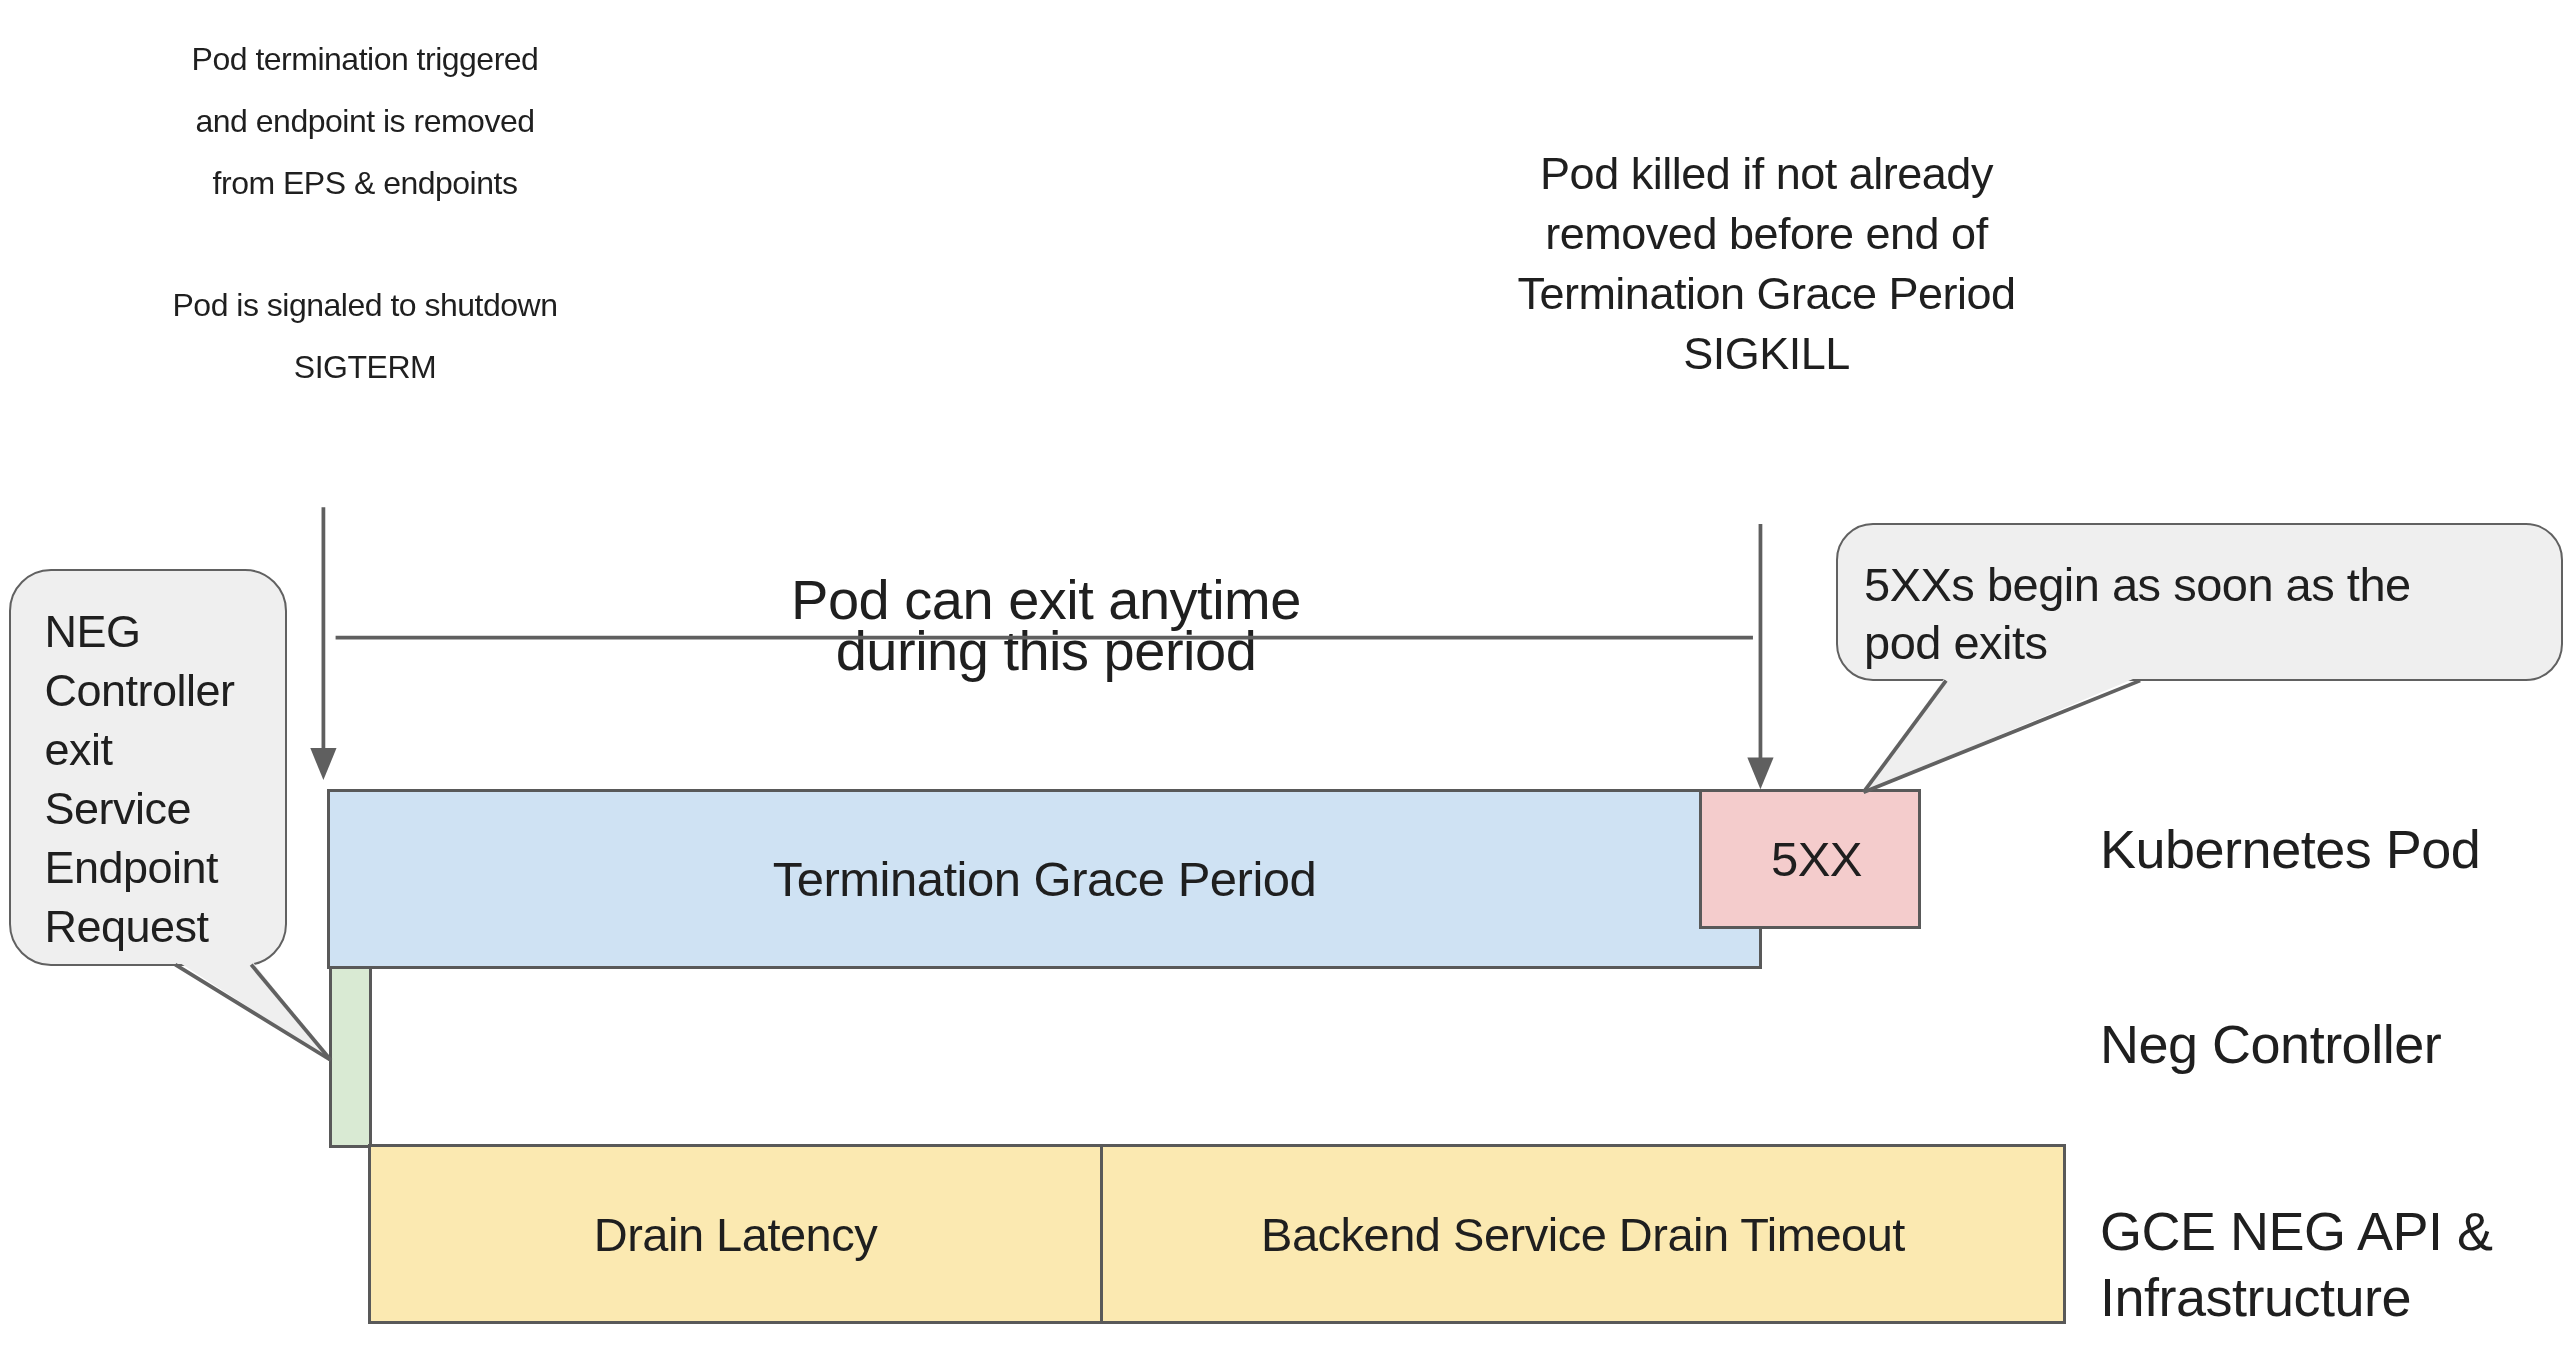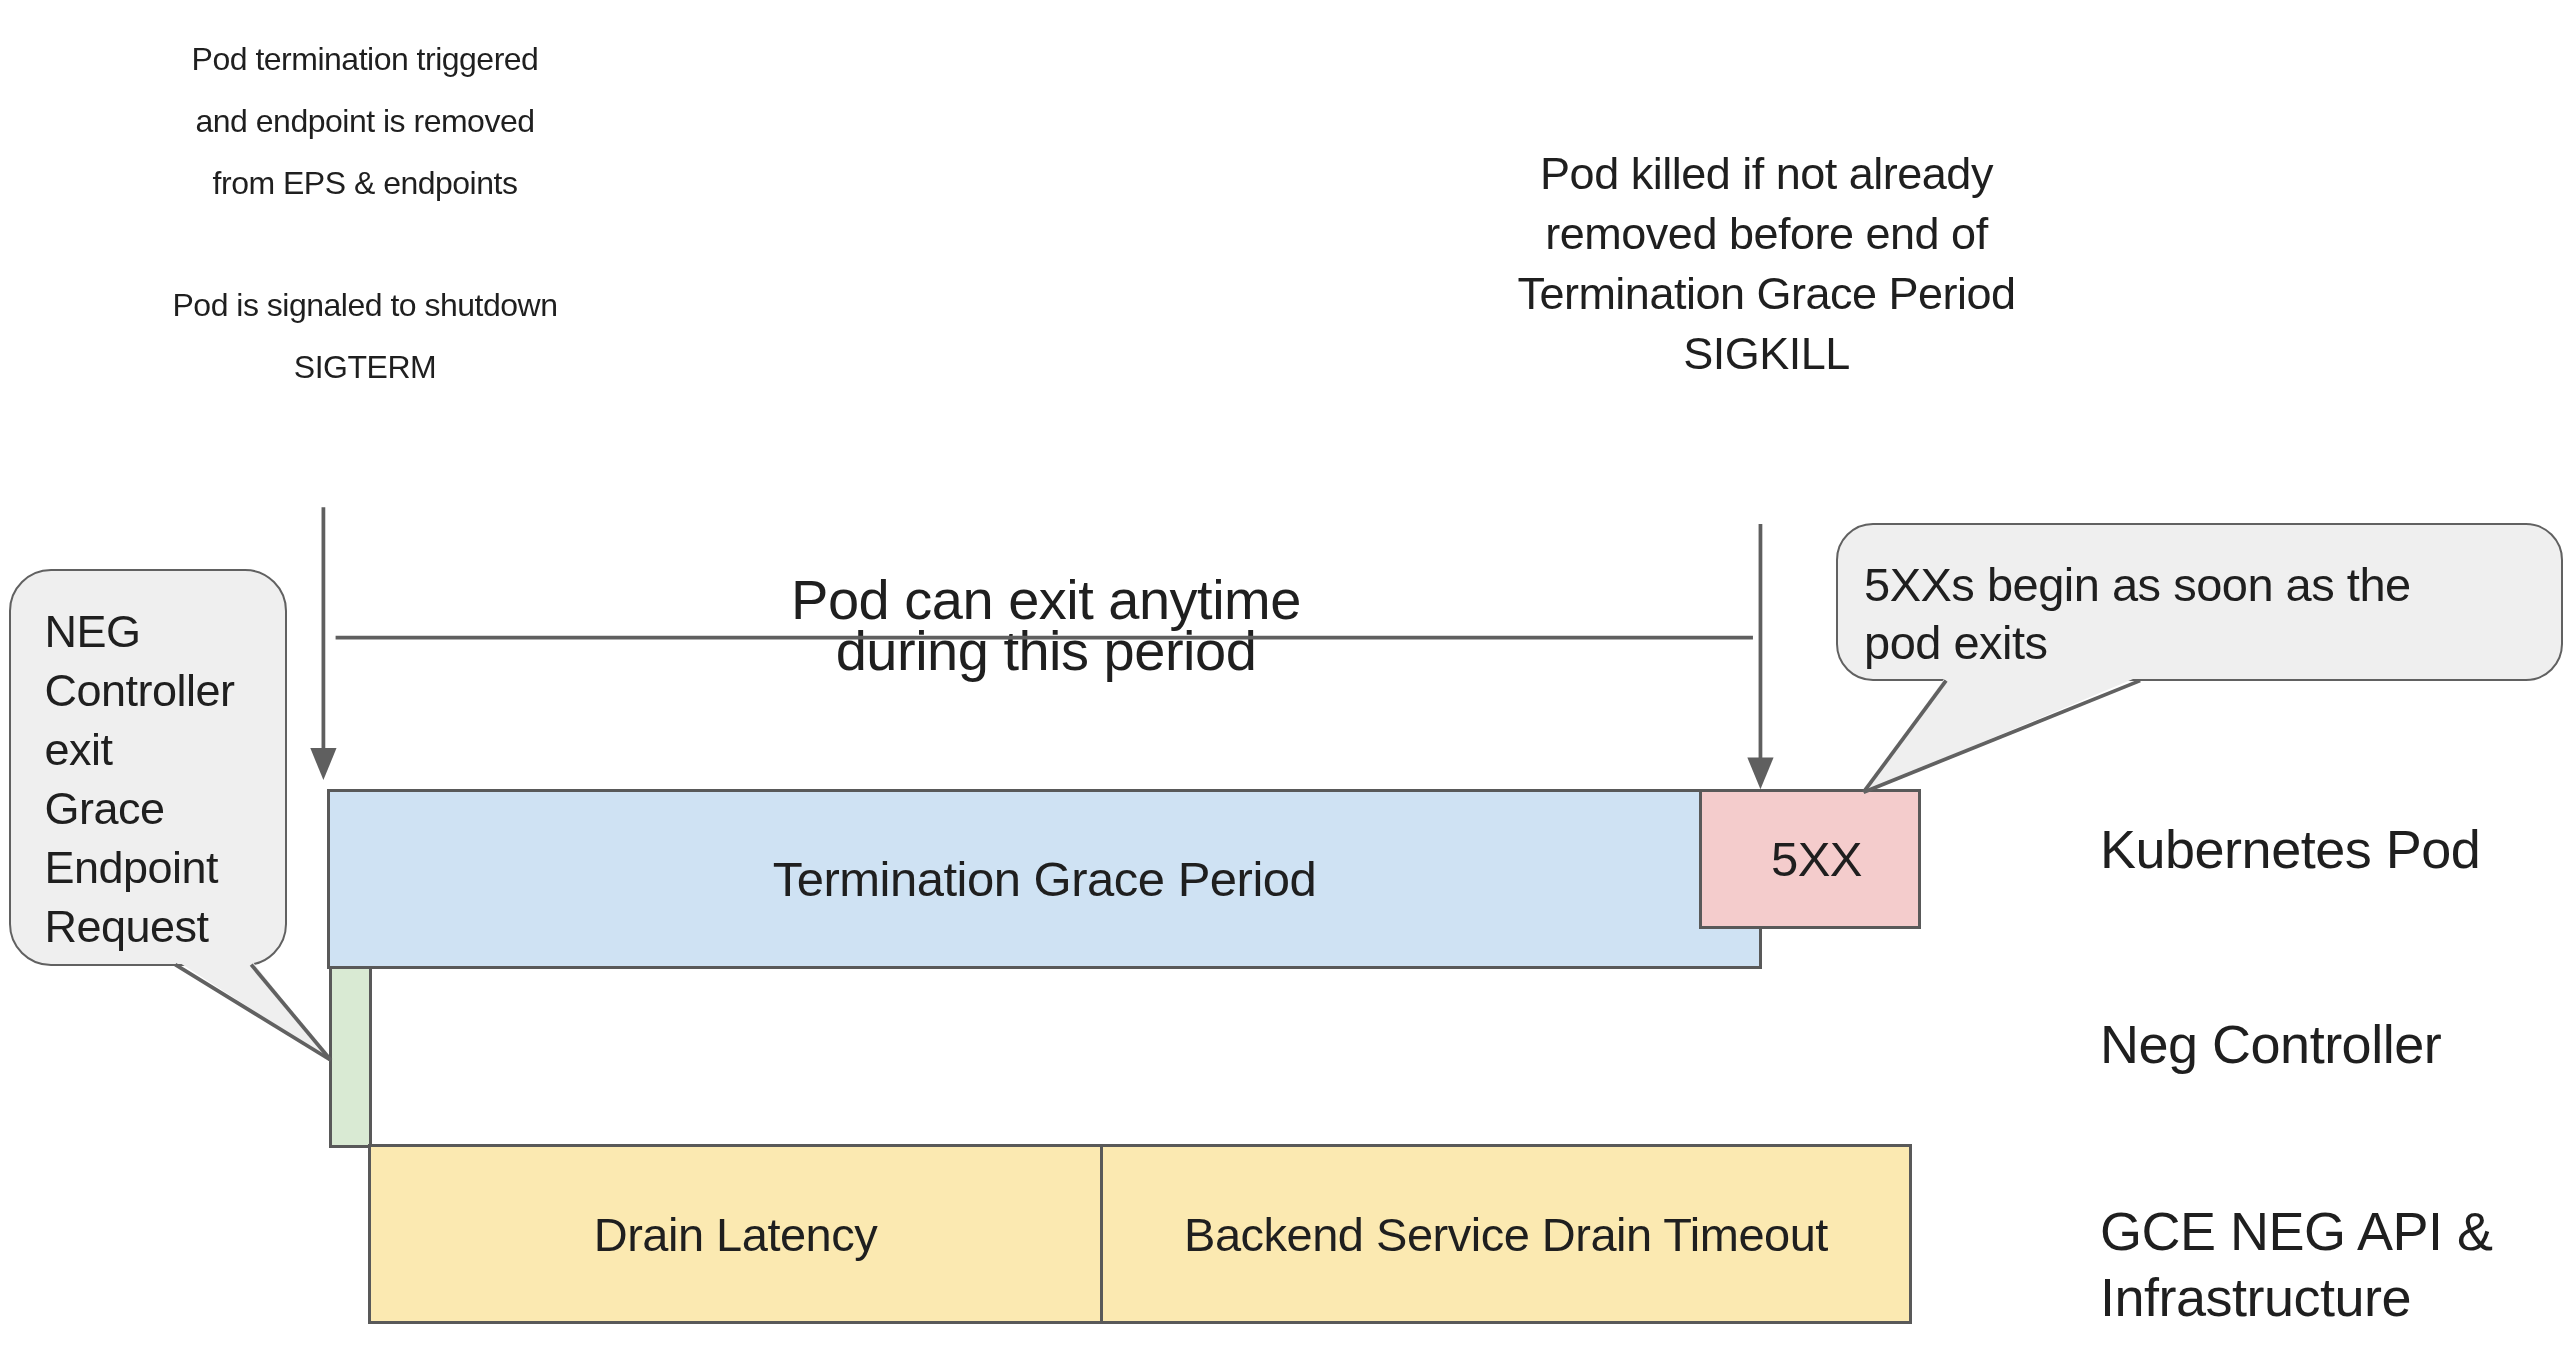--- a/index.html
+++ b/index.html
@@ -34,21 +34,21 @@
     border: 3.7px solid var(--bar_border, #595959);
     display: flex;
     align-items: center;
     justify-content: center;
     z-index: 2;
   }
   .bar-blue   { left: 327px;  top: 789px;  width: 1435px; height: 180px; background: var(--bar_blue, #cfe2f3); font-size: 49px; }
   .bar-red    { left: 1699px; top: 789px;  width: 222px;  height: 140px; background: var(--bar_red, #f4cccc);  font-size: 49px; padding-left: 13px; }
   .bar-green  { left: 329px;  top: 966px; width: 43px;   height: 182px; background: var(--bar_green, #d9ead3); }
   .bar-yel1   { left: 368px;  top: 1144px; width: 735px;  height: 180px; background: var(--bar_yellow, #fbe9b1); font-size: 47px; }
-  .bar-yel2   { left: 1100px; top: 1144px; width: 812px;  height: 180px; background: var(--bar_yellow, #fbe9b1); font-size: 47px; }
+  .bar-yel2   { left: 1100px; top: 1144px; width: 966px;  height: 180px; background: var(--bar_yellow, #fbe9b1); font-size: 47px; }
 
   
   .row-label { left: 2100px; font-size: 54px; line-height: 66px; z-index: 3; white-space: nowrap; }
   .row-k8s { top: 816px; }
   .row-neg { top: 1011px; }
   .row-gce { top: 1198px; white-space: normal; width: 450px; }
 
   
   .bubble {
     box-sizing: border-box;
@@ -120,21 +120,21 @@
   <div class="abs row-label row-neg">Neg Controller</div>
   <div class="abs row-label row-gce">
     <div>GCE NEG API &amp;</div>
     <div>Infrastructure</div>
   </div>
 
   <div class="abs bubble bubble-left">
     <div>NEG</div>
     <div>Controller</div>
     <div>exit</div>
-    <div>Grace</div>
+    <div>Service</div>
     <div>Endpoint</div>
     <div>Request</div>
   </div>
 
   <div class="abs bubble bubble-right">
     <div>5XXs begin as soon as the</div>
     <div>pod exits</div>
   </div>
 
   <svg class="overlay" viewBox="0 0 2748 1440" xmlns="http://www.w3.org/2000/svg">

